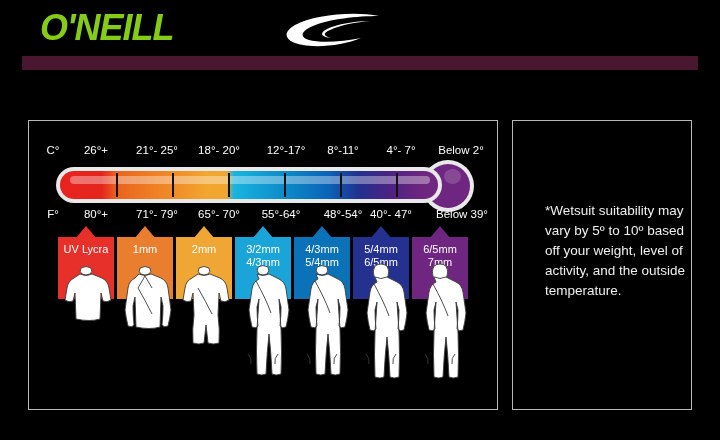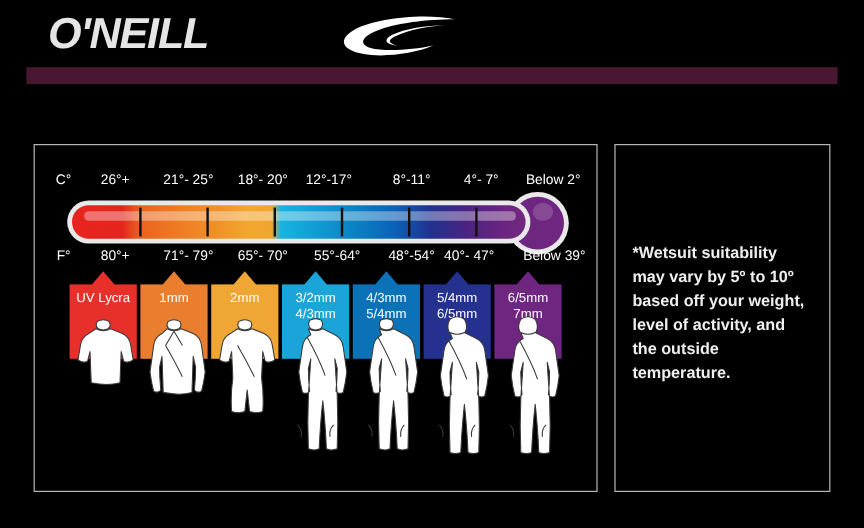--- a/index.html
+++ b/index.html
@@ -5,39 +5,39 @@
   html,body{margin:0;padding:0;background:#000;}
   body{width:720px;height:440px;overflow:hidden;
        font-family:"Liberation Sans",sans-serif;color:#fff;}
   .screen{position:relative;width:720px;height:440px;background:#000;}
 
   
   .header{position:absolute;left:0;top:0;width:720px;height:56px;}
   .logo-oneill{position:absolute;left:40px;top:10px;
        font-family:"Liberation Sans",sans-serif;
        font-size:36px;font-weight:bold;font-style:italic;
-       letter-spacing:-1px;color:#e5e5e5;line-height:36px;}
+       letter-spacing:-1px;color:#84cc16;line-height:36px;}
   .logo-wave{position:absolute;left:283px;top:12px;width:100px;height:36px;}
 
   .maroon-band{position:absolute;left:22px;top:56px;width:676px;height:14px;
        background:#4a1730;}
 
   
   .title-bar{position:absolute;left:22px;top:70px;width:676px;height:48px;}
   .chart-title{position:absolute;left:0;top:10px;width:676px;
        text-align:center;font-size:24px;letter-spacing:1.2px;
        color:#fff;font-weight:400;white-space:nowrap;}
 
   
   .panel{position:absolute;border:1px solid #b8b8b8;box-sizing:border-box;}
   .panel-main{left:28px;top:120px;width:470px;height:290px;}
   .panel-note{left:512px;top:120px;width:180px;height:290px;}
 
-  .note-text{position:absolute;left:14px;top:80px;width:148px;
-       font-size:13.5px;line-height:20px;color:#efefef;font-weight:bold;}
+  .note-text{position:absolute;left:32px;top:80px;width:148px;
+       font-size:13.5px;line-height:20px;color:#efefef;}
 
   
   .scale-row{position:absolute;width:452px;left:38px;height:16px;}
   .scale-row span{position:absolute;font-size:11.5px;color:#fff;
        white-space:nowrap;text-align:center;}
   .row-c{top:144px;}
   .row-f{top:208px;}
 
   
   .thermo{position:absolute;left:56px;top:164px;width:420px;height:42px;}
@@ -90,21 +90,21 @@
   <div class="maroon-band"></div>
 
 
   <div class="panel panel-main"></div>
 
   <div class="scale-row row-c">
     <span style="left:0px;width:30px;">C°</span>
     <span style="left:30px;width:56px;">26°+</span>
     <span style="left:88px;width:62px;">21°- 25°</span>
     <span style="left:150px;width:62px;">18°- 20°</span>
-    <span style="left:205px;width:62px;">12°-17°</span>
+    <span style="left:217px;width:62px;">12°-17°</span>
     <span style="left:276px;width:58px;">8°-11°</span>
     <span style="left:334px;width:58px;">4°- 7°</span>
     <span style="left:392px;width:62px;">Below 2°</span>
   </div>
 
   <div class="thermo">
     <div class="thermo-bulb">
       <div class="thermo-bulb-in"></div>
       <div class="thermo-bulb-hl"></div>
     </div>

